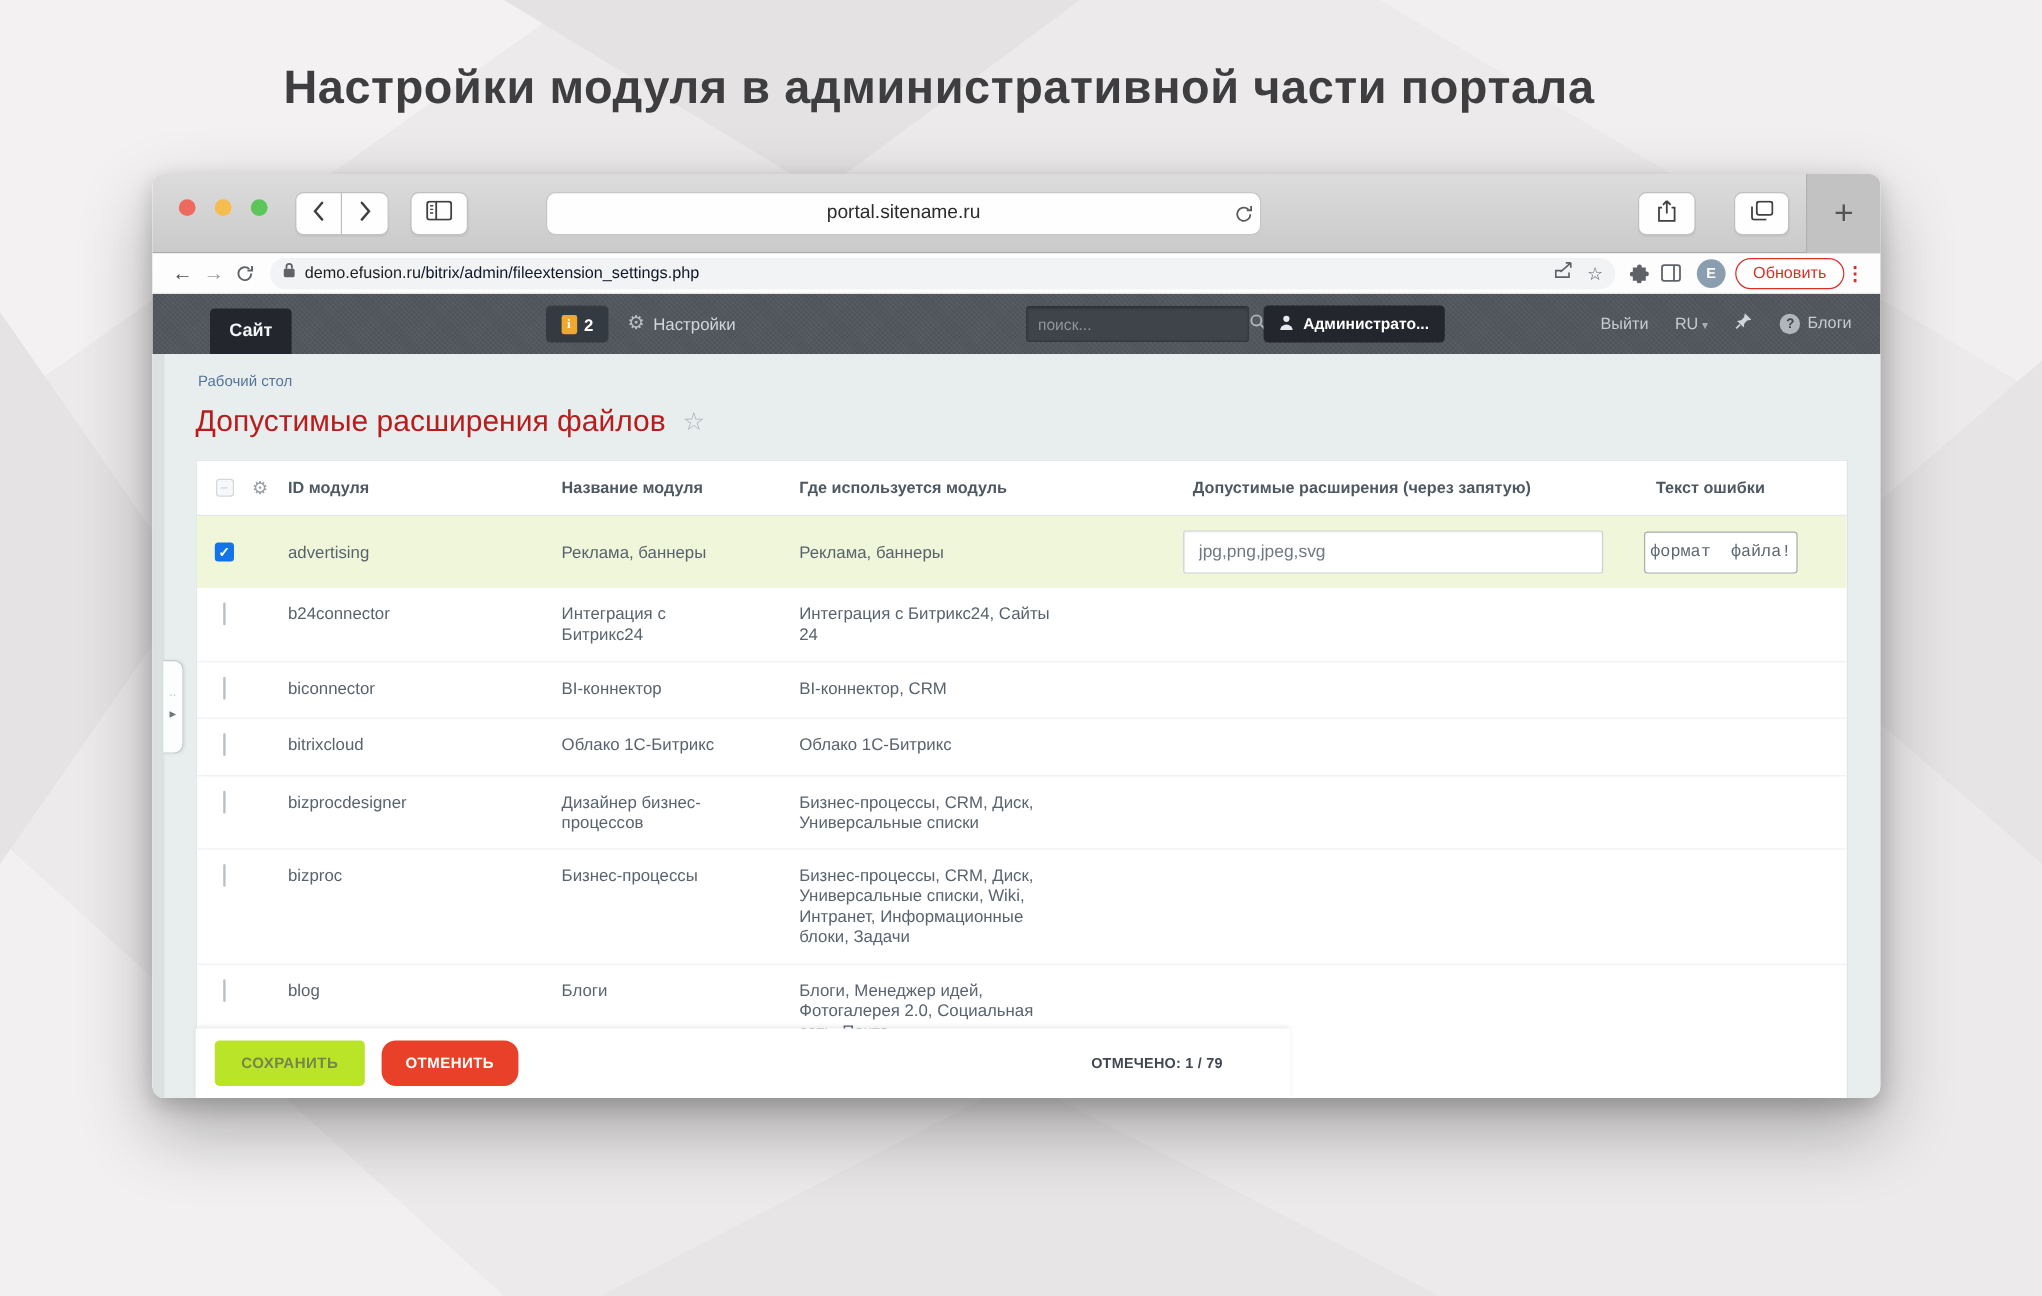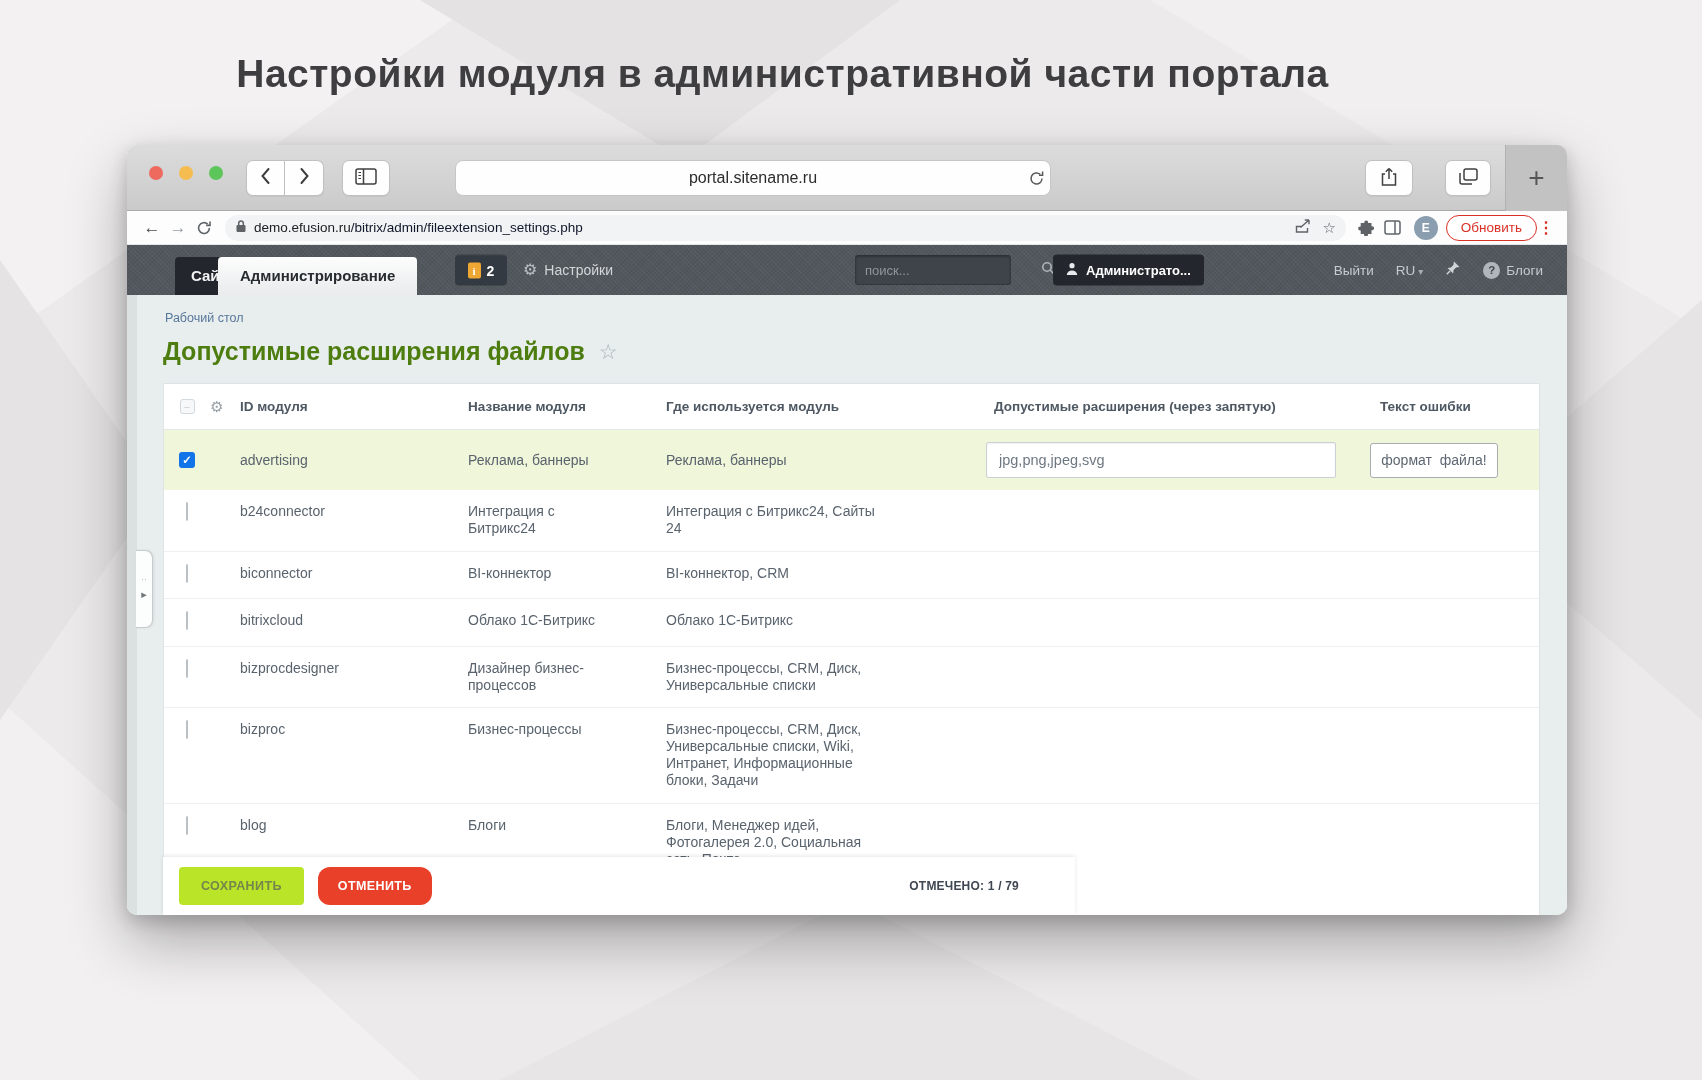--- a/index.html
+++ b/index.html
@@ -68,21 +68,21 @@
   .tab-admin { left:91px; background:linear-gradient(#fdfdfd,#e9ebec); color:#272c31; padding:10px 22px 11px; }
   .bx-mid { position:absolute; top:50%; transform:translateY(-50%); display:flex; align-items:center; }
   .notif { left:328px; width:52px; height:31px; background:#343a41; border-radius:4px;
     justify-content:center; gap:6px; box-shadow:inset 0 1px 0 rgba(255,255,255,.06); }
   .notif-ic { width:13px; height:16px; background:#efa734; border-radius:2px; color:#fff;
     font-size:11px; font-weight:bold; font-family:"Liberation Serif", serif;
     display:flex; align-items:center; justify-content:center; }
   .notif-count { color:#fff; font-size:14px; font-weight:bold; }
   .settings-item { left:396px; gap:7px; color:#d2d6d9; font-size:14px; }
   .gear-glyph { font-size:16px; color:#b9bec3; line-height:1; }
-  .bx-search { position:absolute; left:728px; top:50%; transform:translateY(-50%); width:156px; height:30px;
+  .bx-search { position:absolute; left:728px; top:50%; transform:translateY(-50%); width:186px; height:30px;
     background:#3f444a; border:1px solid #33383d; border-top-color:#2d3136; border-radius:3px;
     display:flex; align-items:center; padding:0 9px; box-shadow:inset 0 1px 2px rgba(0,0,0,.25); }
   .bx-search input { flex:1; background:transparent; border:none; outline:none;
     color:#c7ccd1; font-size:13px; font-family:"Liberation Sans", sans-serif; }
   .bx-search input::placeholder { color:#8f959b; }
   .bx-user { position:absolute; left:926px; top:50%; transform:translateY(-50%); height:31px;
     background:#23272d; border-radius:4px; display:flex; align-items:center; gap:8px; padding:0 13px;
     color:#fff; font-size:13px; font-weight:bold; }
   .bx-right { position:absolute; right:24px; top:50%; transform:translateY(-50%);
     display:flex; align-items:center; gap:22px; }
@@ -96,21 +96,21 @@
   .left-strip { position:absolute; left:0; top:0; bottom:0; width:10px; background:#dbe1e1; }
   .menu-toggle { position:absolute; left:9px; top:255px; width:17px; height:78px; background:#fcfdfd;
     border:1px solid #c6cbce; border-left:none; border-radius:0 8px 8px 0;
     box-shadow:1px 0 3px rgba(0,0,0,.08); display:flex; flex-direction:column; align-items:center;
     justify-content:center; gap:6px; color:#70767c; }
   .menu-toggle .grip { font-size:9px; letter-spacing:0; line-height:.6; color:#aab0b5; }
   .menu-toggle .arr { font-size:11px; }
 
   .breadcrumb { position:absolute; left:38px; top:16px; font-size:12.5px; color:#567699; }
   .heading-row { position:absolute; left:36px; top:42px; display:flex; align-items:center; gap:14px; }
-  .heading { font-size:25px; font-weight:bold; color:#4d7c0f; }
+  .heading { font-size:25px; font-weight:normal; color:#b91c1c; }
   .fav-star { font-size:21px; color:#a9b2ba; }
 
   .table { position:absolute; left:36px; top:88px; width:1377px; bottom:0; background:#fff;
     border:1px solid #dee3e5; border-bottom:none; overflow:hidden; }
   .trow { display:grid; grid-template-columns:46px 30px 228px 198px 320px 356px 1fr; }
   .thead { height:46px; align-items:center; border-bottom:1px solid #e3e7e9; }
   .th { font-size:13.5px; font-weight:bold; color:#4e5862; }
   .cb-col { justify-self:center; }
   .hdr-cb { width:15px; height:15px; border:1px solid #d3d8dc; border-radius:3px; background:#f7f8f9;
     display:flex; align-items:center; justify-content:center; color:#c9ced2; font-size:10px; line-height:1; }
@@ -122,21 +122,21 @@
   .row-hl { background:#f0f6d9; min-height:60px; align-items:center; border-bottom:none; }
   .row-hl > div { padding-top:0; padding-bottom:0; }
   .cbx { width:16px; height:16px; border:1.5px solid #b9c0c6; border-radius:3px; background:#fff; }
   .cbx.on { border:none; background:#1274e8; color:#fff; font-size:11.5px; font-weight:bold;
     display:flex; align-items:center; justify-content:center; }
   .ext-input { width:350px; height:36px; border:1px solid #cbd0d4; border-radius:2px; background:#fff;
     box-shadow:inset 0 1px 2px rgba(0,0,0,.06); font-size:14.5px; color:#6e7883; padding:0 12px;
     font-family:"Liberation Sans", sans-serif; outline:none; }
   .err-input { width:128px; height:35px; margin-left:28px; border:1px solid #a6acb1; border-radius:3px;
     background:#fff; font-size:14px; color:#5d6772; text-align:center;
-    font-family:Liberation Sans, sans-serif; outline:none; }
+    font-family:Liberation Mono, monospace; outline:none; }
 
   .action-bar { position:absolute; left:36px; bottom:0; width:912px; height:58px; background:#fff;
     box-shadow:0 -1px 4px rgba(0,0,0,.10); display:flex; align-items:center; padding:0 16px; }
   .btn-save { background:#b9e428; color:#75854b; border:none; border-radius:4px; font-weight:bold;
     font-size:12.5px; letter-spacing:.4px; padding:12px 22px; font-family:"Liberation Sans", sans-serif; }
   .btn-cancel { background:#e9402a; color:#fff; border:none; border-radius:12px; font-weight:bold;
     font-size:12.5px; letter-spacing:.4px; padding:12px 20px; margin-left:14px; font-family:"Liberation Sans", sans-serif; }
   .marked { margin-left:auto; margin-right:40px; font-size:12px; font-weight:bold; color:#3f4752; letter-spacing:.2px; }
 </style>
 </head>
@@ -251,21 +251,20 @@
           <line x1="11" y1="1" x2="11" y2="14" stroke="#5f6368" stroke-width="1.5"></line>
         </svg>
     </span>
     <span class="avatar">E</span>
     <button class="update-btn">Обновить</button>
     <span class="c-dots">⋮</span>
   </div>
 
   <div class="bx-nav">
     <div class="bx-tab tab-site">Сайт</div>
-    <div class="bx-tab tab-admin">Администрирование</div>
     <div class="bx-mid notif">
       <span class="notif-ic">i</span>
       <span class="notif-count">2</span>
     </div>
     <div class="bx-mid settings-item">
       <span class="gear-glyph">⚙</span>
       <span>Настройки</span>
     </div>
     <div class="bx-search">
       <input type="text" placeholder="поиск..." style="">

